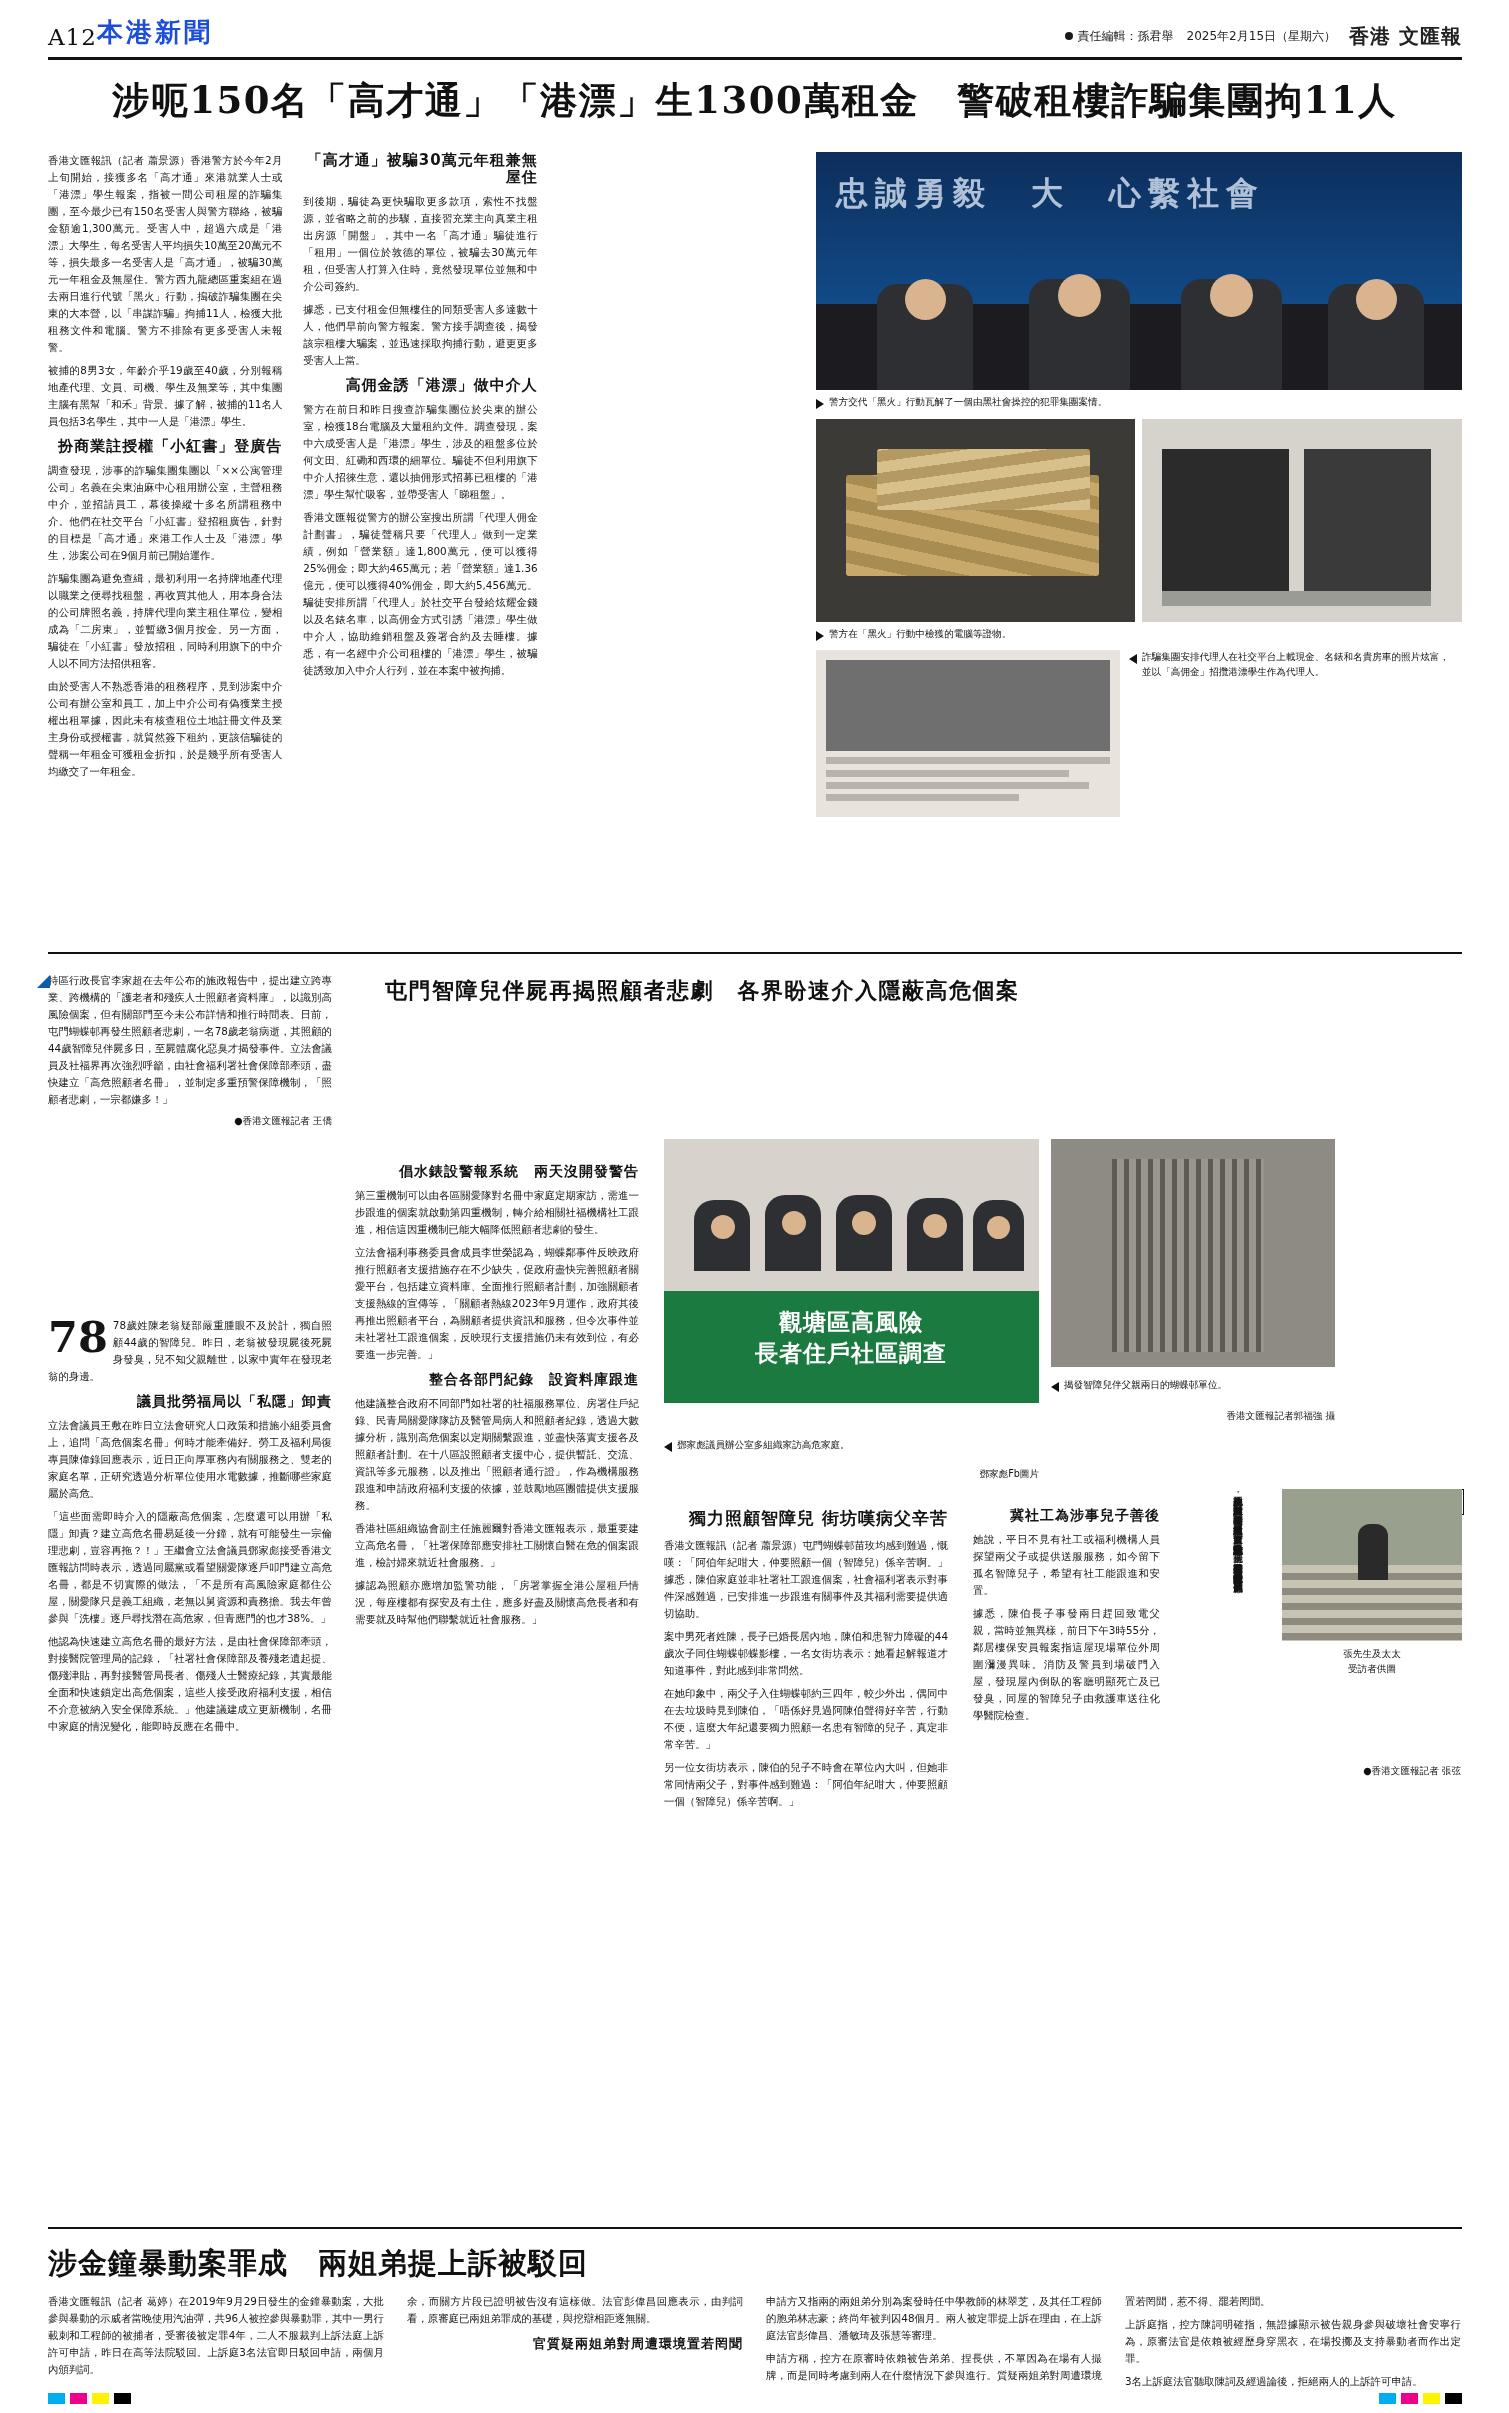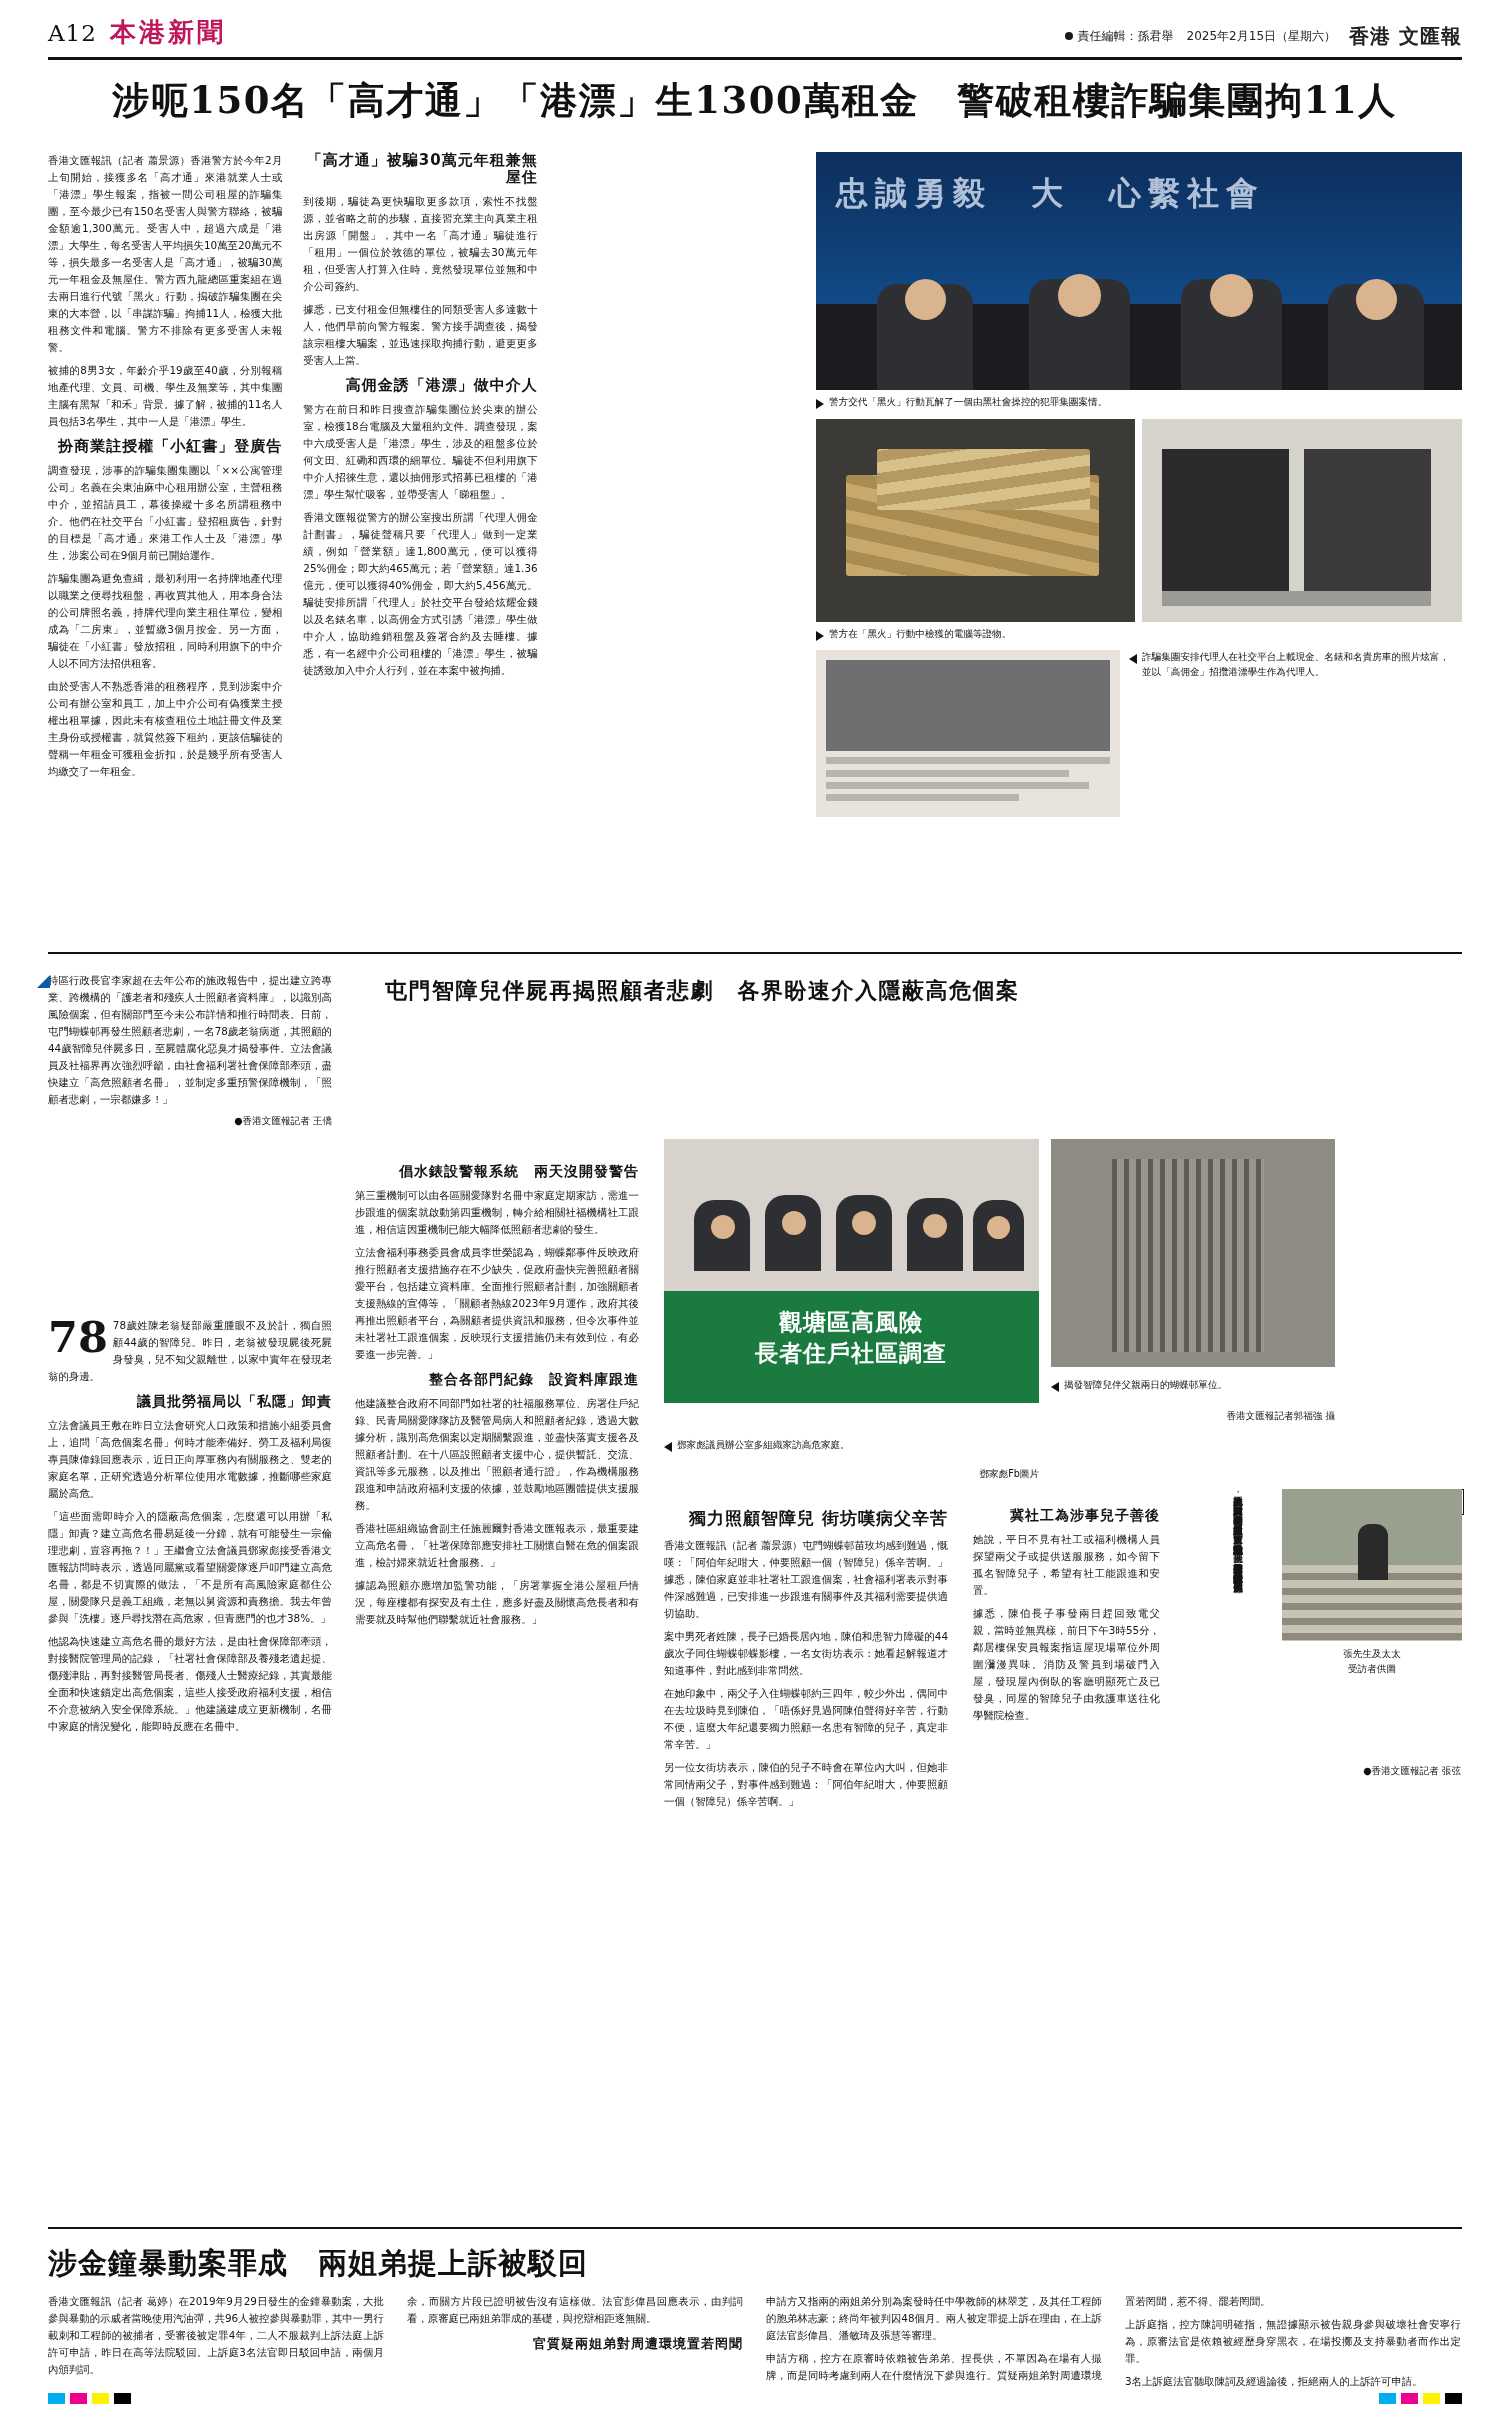--- a/index.html
+++ b/index.html
@@ -1,23 +1,23 @@
 <!DOCTYPE html>
 <html style="font-size:8px"><head>
 <meta charset="utf-8">
 <style>
   html,body{margin:0;padding:0;background:#ffffff;}
   body{width:1510px;height:2413px;font-family:"DejaVu Sans","Liberation Sans",sans-serif;color:#111;}
   .page{position:relative;width:1510px;height:2413px;overflow:hidden;background:#fff;}
 
   
   .masthead{position:absolute;left:0;top:0;width:1510px;height:65px;}
-  .mh-inner{position:absolute;left:48px;top:15px;display:flex;align-items:center;gap:13px;}
+  .mh-inner{position:absolute;left:48px;top:15px;display:flex;align-items:flex-end;gap:0;}
   .mh-page{font-family:"DejaVu Serif","Liberation Serif",serif;font-size:23px;letter-spacing:1px;color:#111;}
-  .mh-sec{font-size:26px;font-weight:bold;letter-spacing:3px;color:#be185d;}
+  .mh-sec{font-size:26px;font-weight:bold;letter-spacing:3px;color:#1d4ed8;}
   .mh-right{position:absolute;right:48px;top:23px;display:flex;align-items:center;gap:13px;font-size:12px;color:#222;}
   .mh-dot{width:8px;height:8px;border-radius:50%;background:#1a1a1a;display:inline-block;margin-right:5px;}
   .mh-logo{font-size:20px;font-weight:bold;letter-spacing:1px;}
   .mh-rule{position:absolute;left:48px;right:48px;top:57px;height:2.5px;background:#111;}
 
   
   .hl{font-family:"DejaVu Serif","Liberation Serif",serif;}
   .col-text{font-size:10.4px;line-height:17px;text-align:justify;color:#151515;}
   .col-text p{margin:0 0 6px 0;text-indent:0;}
   .sub-h{font-size:15px;font-weight:bold;text-align:right;margin:8px 0 7px;letter-spacing:1px;}

